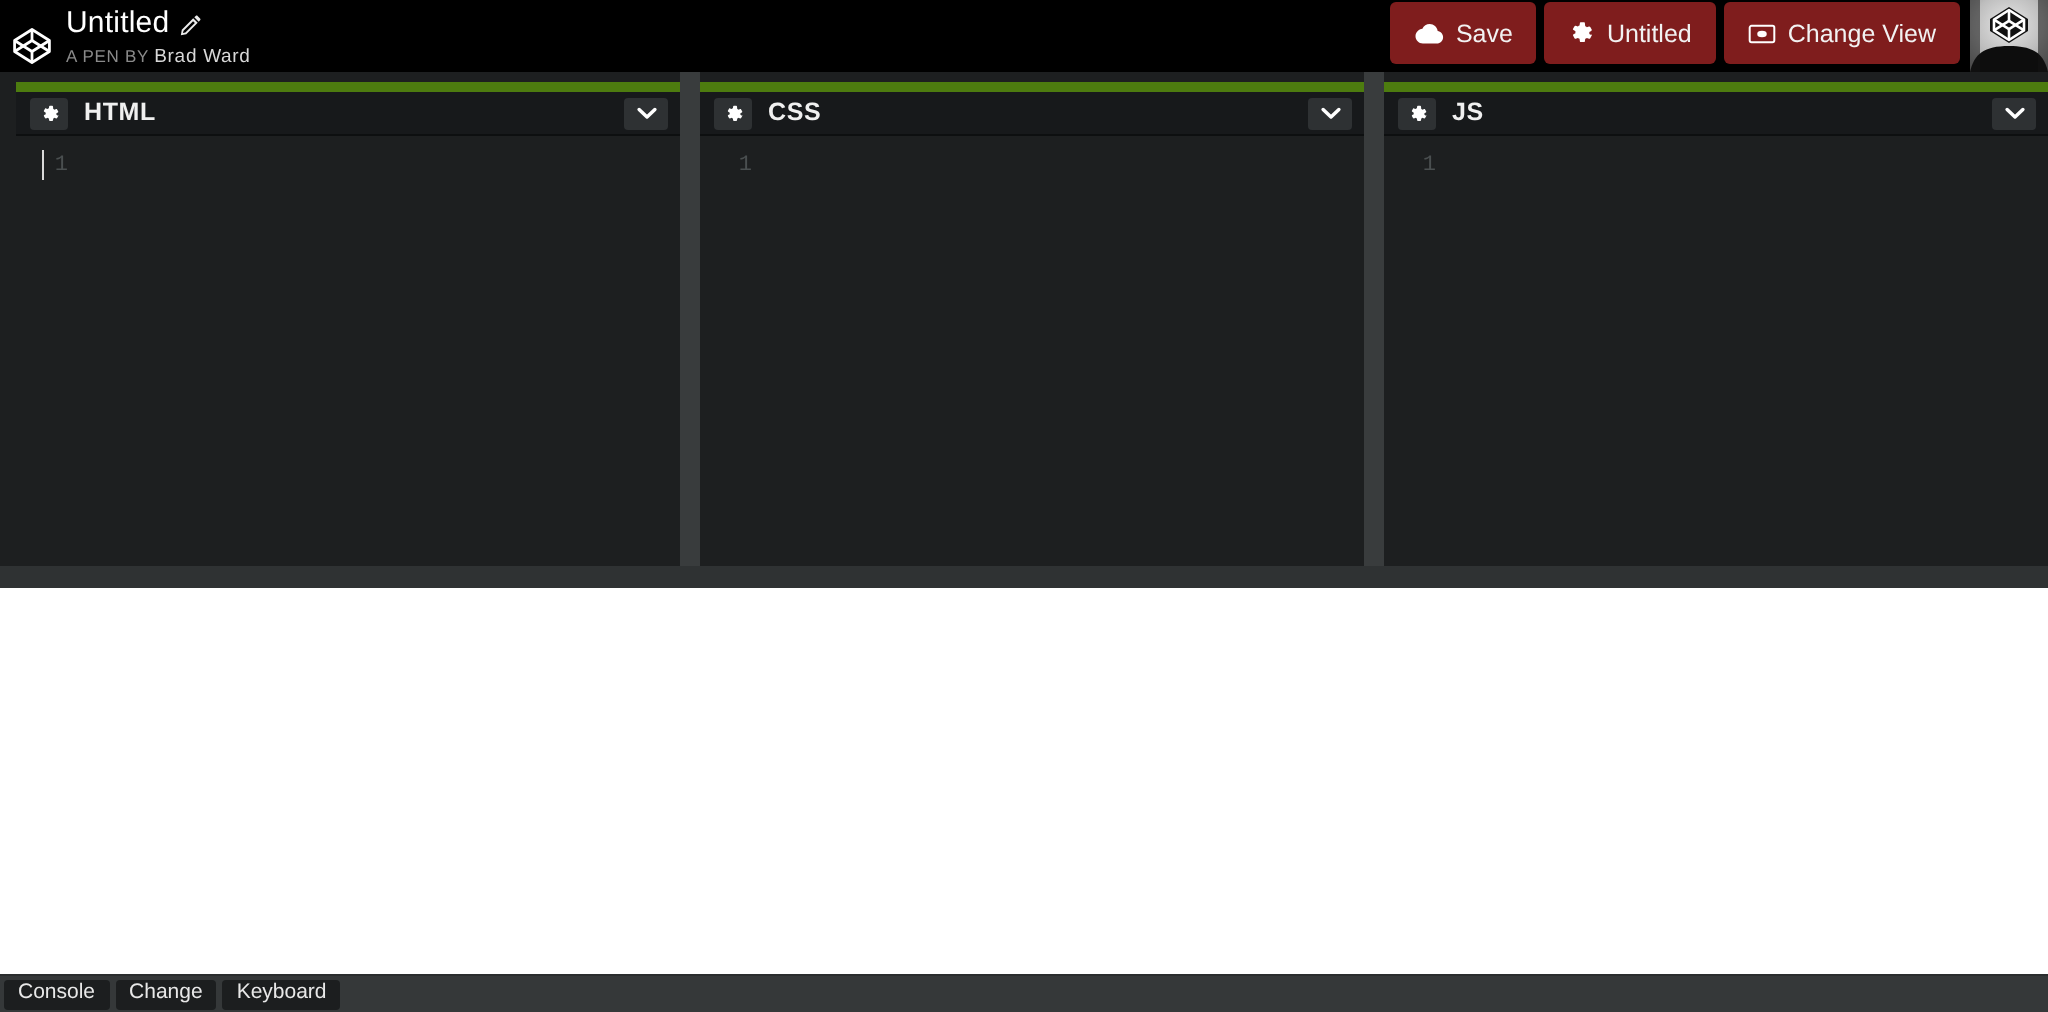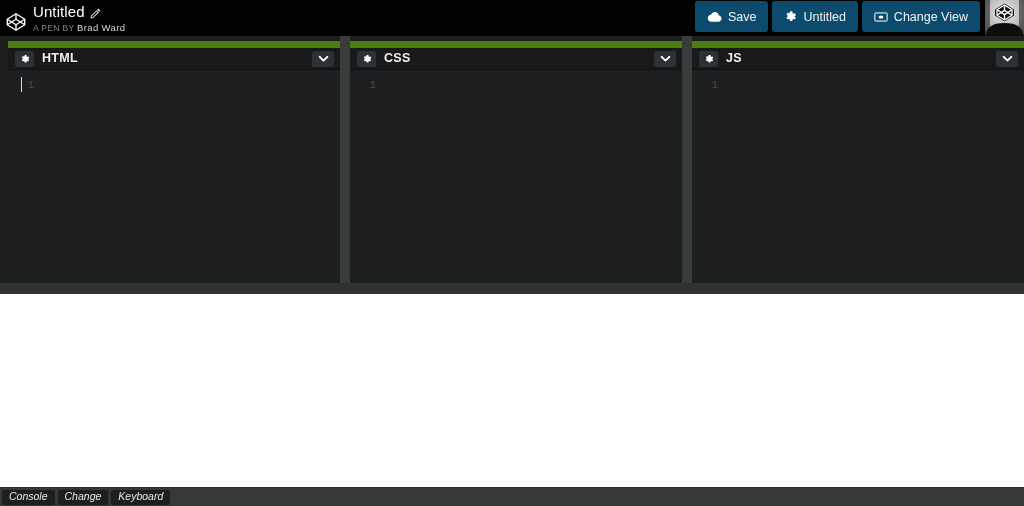--- a/index.html
+++ b/index.html
@@ -84,21 +84,21 @@
     position: absolute;
     right: 0;
     top: 0;
     display: flex;
     align-items: flex-start;
     height: 36px;
   }
 
   .tb-btn {
     height: 31px;
-    background: #0c4a6e;
+    background: #7f1d1d;
     border: none;
     border-radius: 3px;
     color: #f2f2f2;
     font-family: "Liberation Sans", sans-serif;
     font-size: 12.5px;
     font-weight: 400;
     display: flex;
     align-items: center;
     gap: 6px;
     padding: 0 12px;
@@ -141,21 +141,21 @@
     flex: 0 0 8px;
     background: #1d1f20;
   }
 
   .box {
     flex: 1 1 0;
     min-width: 0;
     display: flex;
     flex-direction: column;
     background: #1d1f20;
-    border-top: 7px solid #4d7c0f;
+    border-top: 5px solid #4d7c0f;
   }
 
   .box-head {
     height: 22px;
     flex: 0 0 22px;
     background: #17191b;
     display: flex;
     align-items: center;
     padding: 0 6px 0 7px;
     border-bottom: 1px solid #0d0f10;
@@ -279,21 +279,20 @@
     border-radius: 2px;
     color: #e8e8e8;
     font-family: "Liberation Sans", sans-serif;
     font-size: 10.5px;
     line-height: 1;
     padding: 3px 7px 4px 7px;
     height: 15px;
     display: flex;
     align-items: center;
     cursor: pointer;
-    font-style: italic;
   }
 </style>
 </head>
 <body>
 
 <div id="app">
 
   <div class="topbar">
 
     <div class="brand-group">

